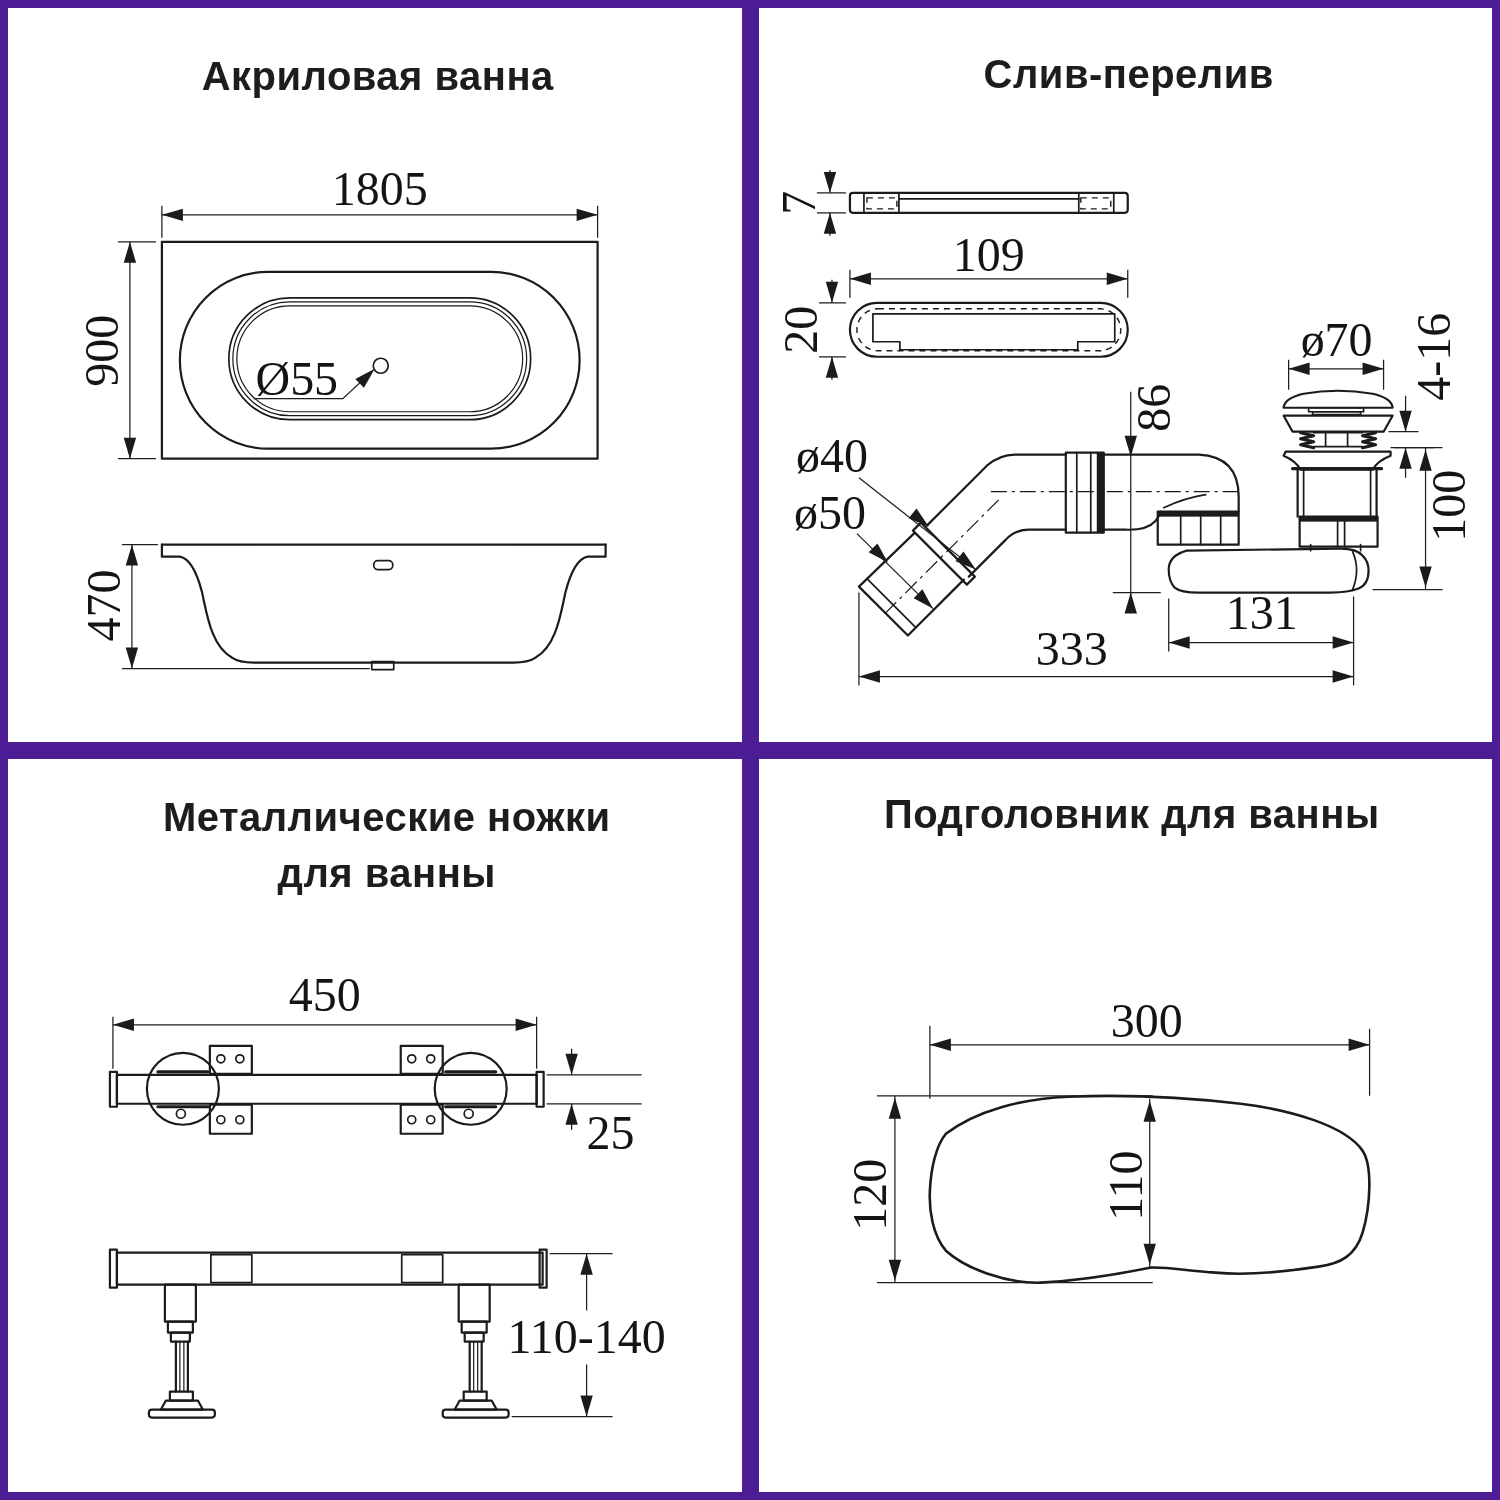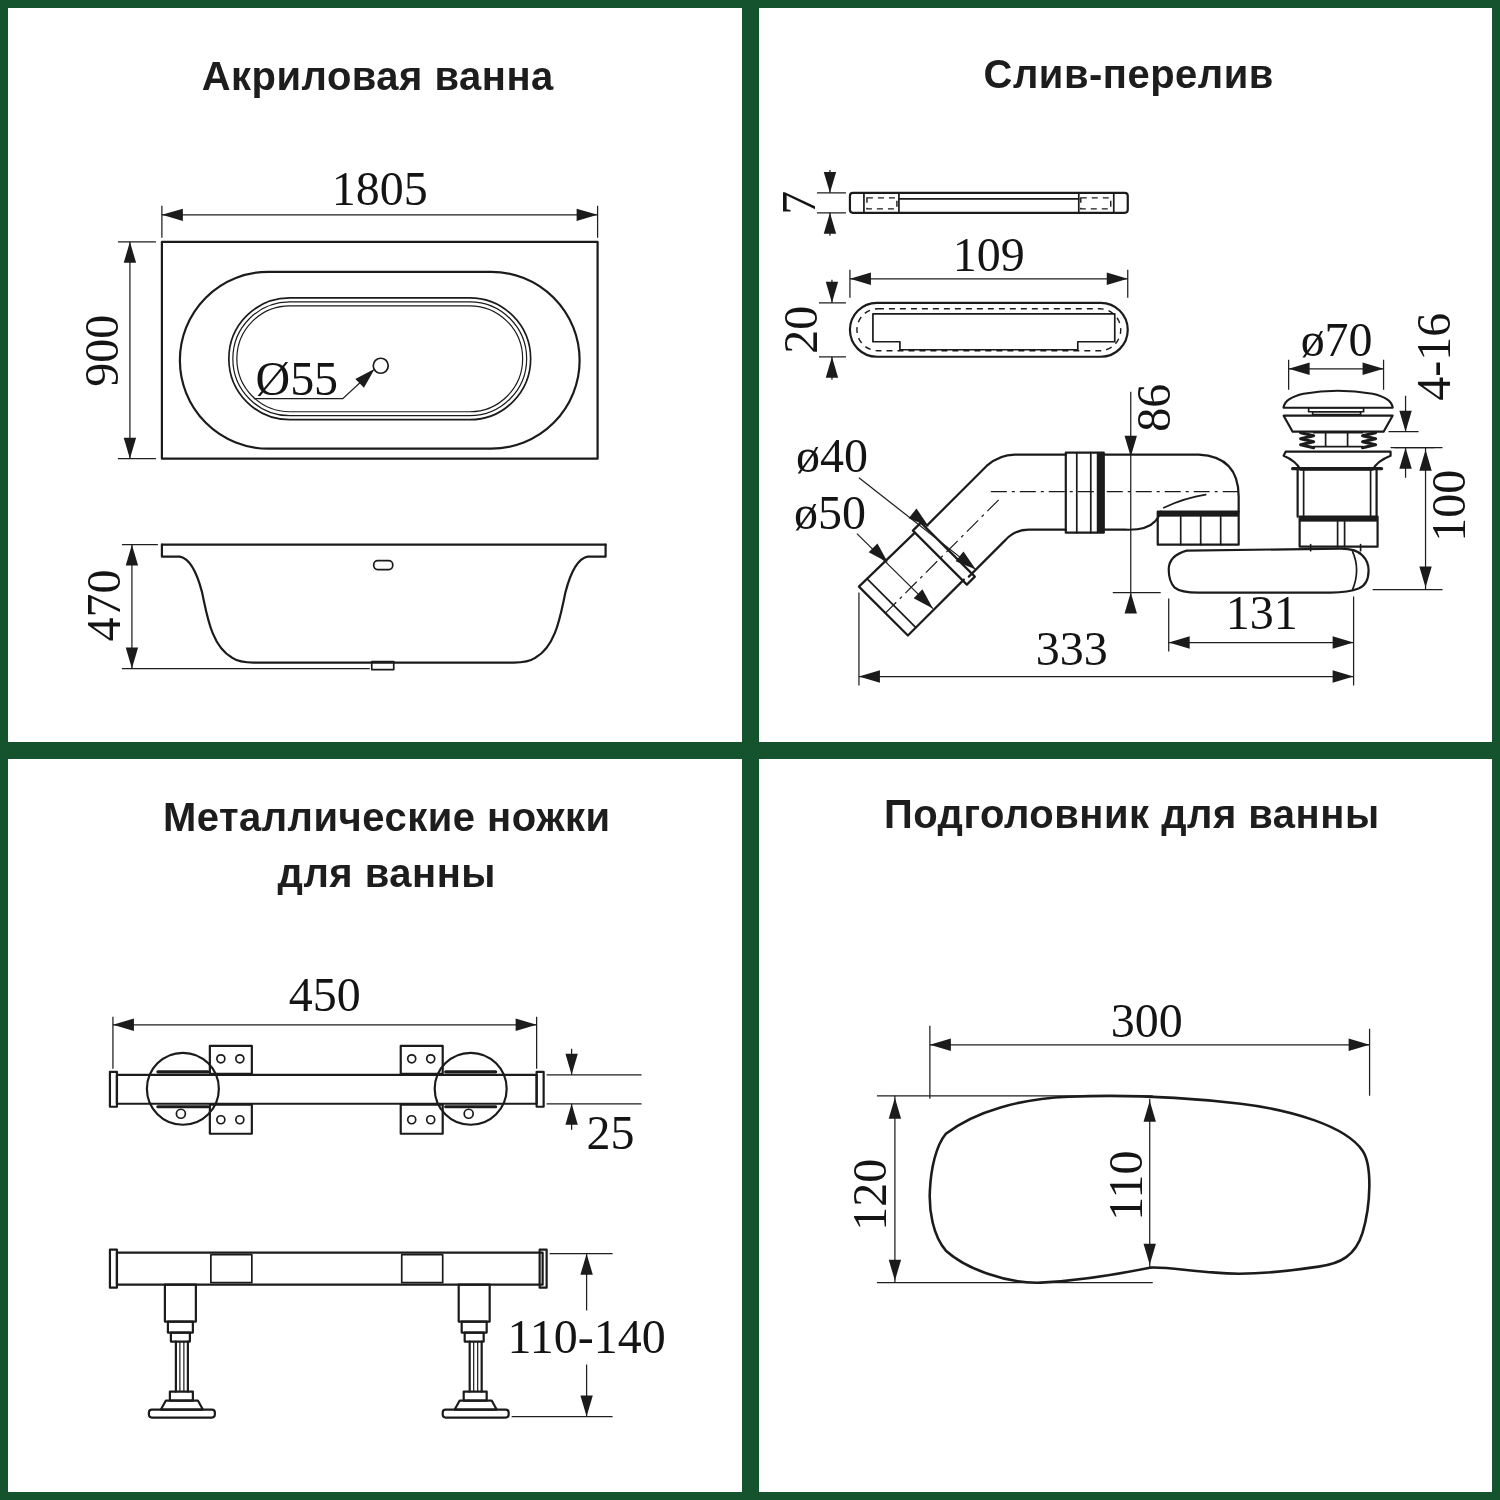--- a/index.html
+++ b/index.html
@@ -1,18 +1,18 @@
 <!DOCTYPE html>
 <html><head>
 <meta charset="utf-8">
 <style>
   html,body{margin:0;padding:0;}
   .page{
     width:1500px;height:1500px;box-sizing:border-box;
-    background:#14532d;display:grid;
+    background:#4c1d95;display:grid;
     grid-template-columns:1fr 1fr;grid-template-rows:1fr 1fr;
     gap:17px;padding:8px;
   }
   .panel{background:#ffffff;overflow:hidden;}
   .panel svg{display:block;width:100%;height:100%;}
   .ttl{
     font-family:"Liberation Sans","DejaVu Sans",sans-serif;
     font-weight:700;font-size:40px;fill:#1d1d1d;letter-spacing:0.5px;
   }
   .dim{

